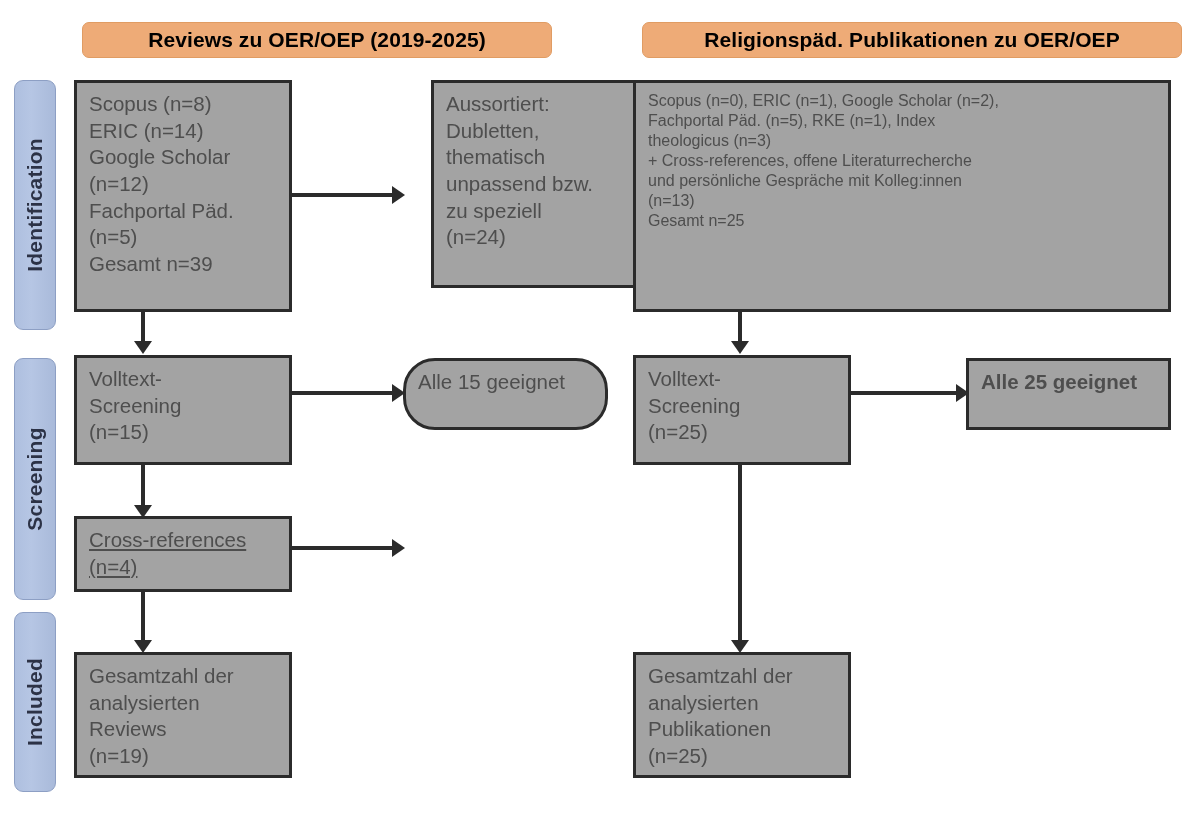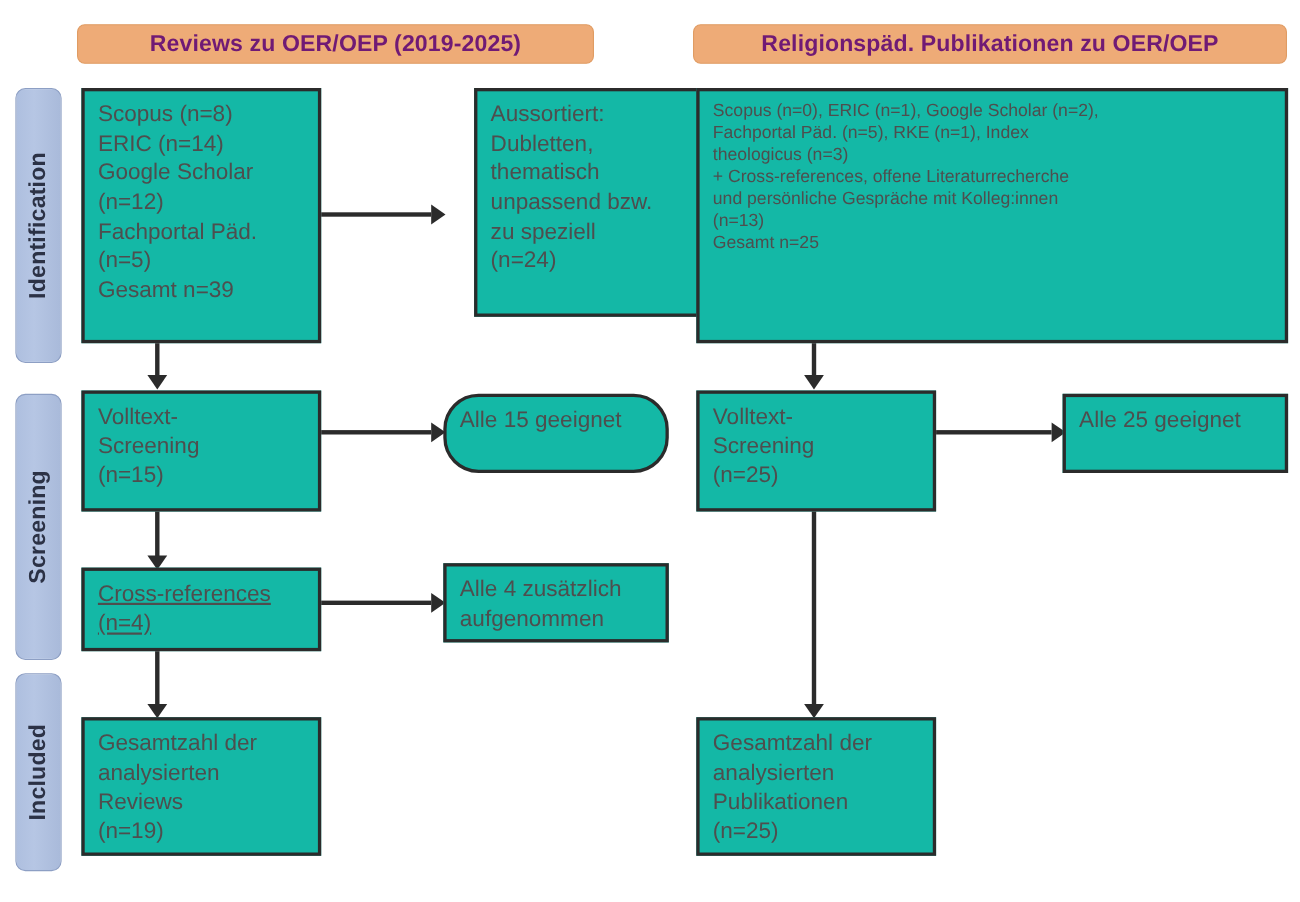--- a/index.html
+++ b/index.html
@@ -45,30 +45,31 @@
   .col-header {
     position: absolute;
     height: 36px;
     background: #eeab77;
     border: 1px solid #e09c63;
     border-radius: 7px;
     box-sizing: border-box;
     display: flex;
     align-items: center;
     justify-content: center;
-    color: #701a75;
+    color: #000000;
     font-size: 21px;
     font-weight: bold;
     letter-spacing: 0.1px;
+    margin-left: 12px;
   }
 
   
   .flow-box {
     position: absolute;
-    background: #14b8a6;
+    background: #a3a3a3;
     border: 3px solid #2b2b2b;
     box-sizing: border-box;
     padding: 8px 10px 6px 12px;
     color: #4e4e4e;
     font-size: 20.5px;
     line-height: 1.30;
     font-weight: normal;
     white-space: pre-line;
     overflow: hidden;
   }
@@ -154,22 +155,20 @@
 
   <div class="conn-v" style="left:141px; top:465px; height:42px;"></div>
   <div class="arrow-down" style="left:134px; top:505px;"></div>
 
   <div class="flow-box" style="left:74px; top:516px; width:218px; height:76px;text-decoration:underline;">Cross-references
 (n=4)</div>
 
   <div class="conn-h" style="left:292px; top:546px; width:100px;"></div>
   <div class="arrow-right" style="left:392px; top:539px;"></div>
 
-  <div class="flow-box" style="left:403px; top:512px; width:205px; height:72px;">Alle 4 zusätzlich
-aufgenommen</div>
 
   <div class="conn-v" style="left:141px; top:592px; height:50px;"></div>
   <div class="arrow-down" style="left:134px; top:640px;"></div>
 
   <div class="flow-box" style="left:74px; top:652px; width:218px; height:126px;">Gesamtzahl der
 analysierten
 Reviews
 (n=19)</div>
 
   <div class="flow-box" style="left:633px; top:80px; width:538px; height:232px; font-size:16px; line-height:1.255;">Scopus (n=0), ERIC (n=1), Google Scholar (n=2),
@@ -183,21 +182,21 @@
   <div class="conn-v" style="left:738px; top:312px; height:31px;"></div>
   <div class="arrow-down" style="left:731px; top:341px;"></div>
 
   <div class="flow-box" style="left:633px; top:355px; width:218px; height:110px;">Volltext-
 Screening
 (n=25)</div>
 
   <div class="conn-h" style="left:851px; top:391px; width:105px;"></div>
   <div class="arrow-right" style="left:956px; top:384px;"></div>
 
-  <div class="flow-box" style="left:966px; top:358px; width:205px; height:72px;">Alle 25 geeignet</div>
+  <div class="flow-box" style="left:966px; top:358px; width:205px; height:72px;font-weight:bold;">Alle 25 geeignet</div>
 
   <div class="conn-v" style="left:738px; top:465px; height:177px;"></div>
   <div class="arrow-down" style="left:731px; top:640px;"></div>
 
   <div class="flow-box" style="left:633px; top:652px; width:218px; height:126px;">Gesamtzahl der
 analysierten
 Publikationen
 (n=25)</div>
 
 </div>

